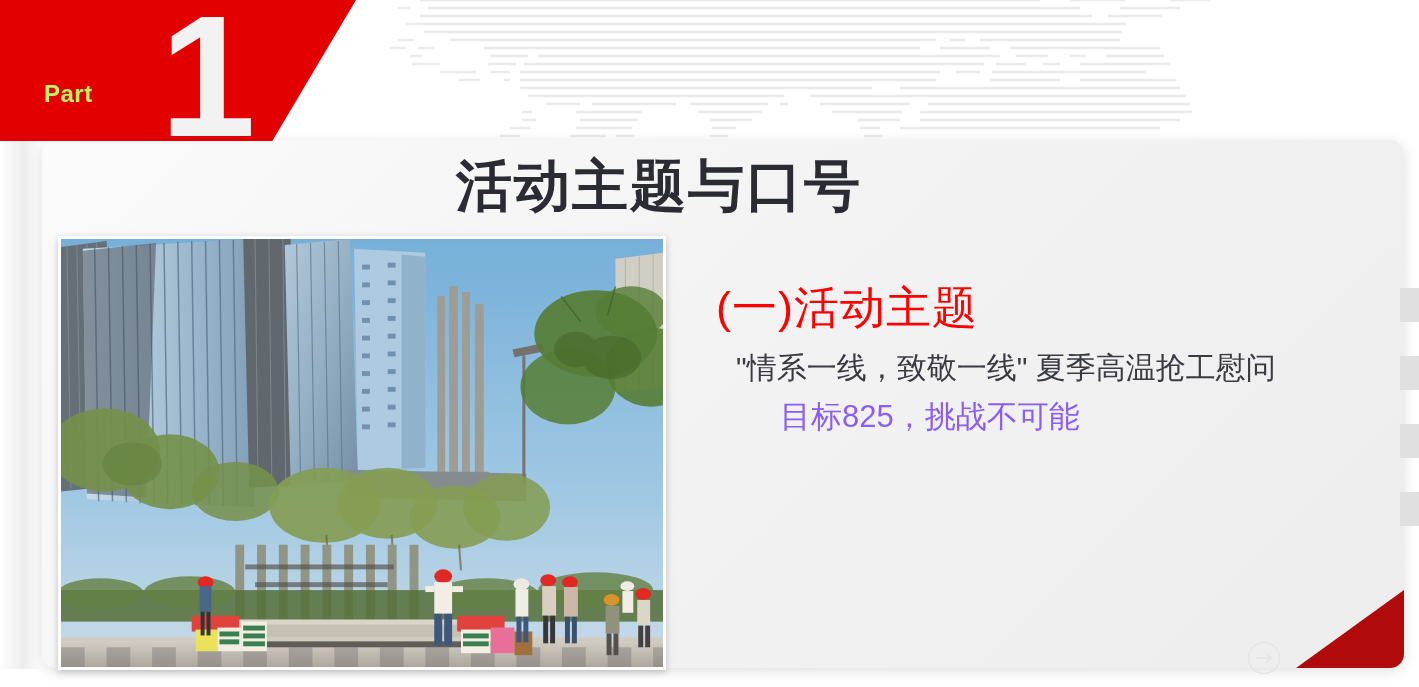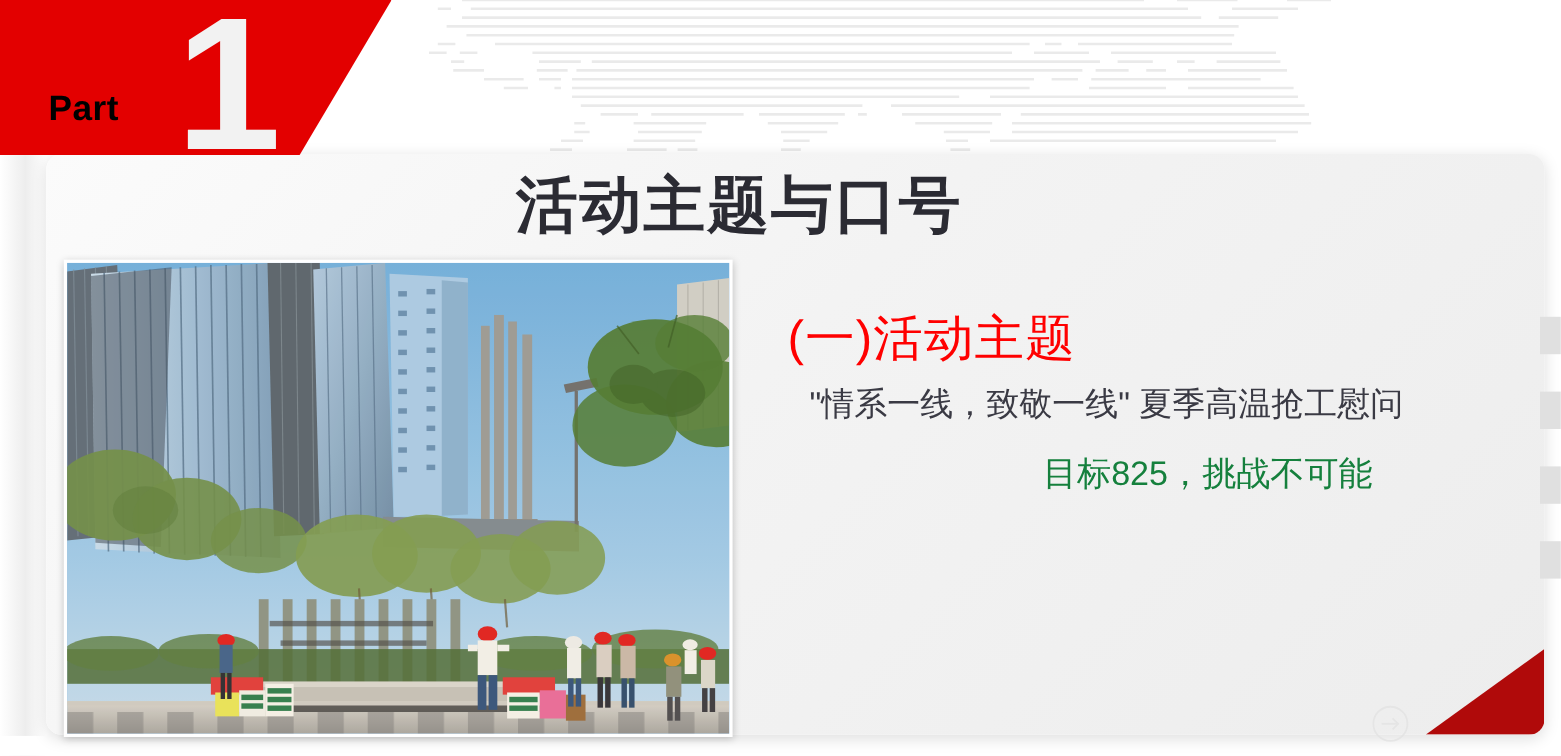--- a/index.html
+++ b/index.html
@@ -32,23 +32,23 @@
     position:absolute;
     left:0; top:0;
     width:356px; height:141px;
     background:#E30000;
     clip-path:polygon(0 0, 100% 0, 76.5% 100%, 0 100%);
     z-index:6;
   }
   .part-word {
     position:absolute;
     left:44px; top:82px;
-    font-size:32px;
+    font-size:24px;
     font-weight:bold;
-    color:#000000;
+    color:#bef264;
     letter-spacing:.5px;
     line-height:1;
   }
   .part-num {
     position:absolute;
     left:160px; top:-10px;
     font-size:172px;
     font-weight:bold;
     color:#F2F2F2;
     line-height:1;
@@ -70,21 +70,21 @@
     position:absolute;
     right:0; bottom:0;
     width:108px; height:78px;
     background:#B00A0A;
     clip-path:polygon(100% 0, 100% 100%, 0 100%);
   }
 
   
   .slide-title {
     position:absolute;
-    left:469px; top:155px;
+    left:456px; top:155px;
     font-size:56px;
     font-weight:bold;
     color:#2B2B33;
     letter-spacing:2px;
     line-height:1.1;
     z-index:8;
     white-space:nowrap;
   }
 
   
@@ -123,26 +123,25 @@
     font-size:30px;
     color:#3A3A44;
     line-height:1.3;
     margin-top:12px;
     margin-left:20px;
     white-space:nowrap;
   }
   .sec-head-2 { margin-top:28px; }
   .sec-body-2 {
     font-size:31px;
-    color:#15803d;
+    color:#8b5cf6;
     line-height:1.3;
-    margin-top:24px;
+    margin-top:10px;
     margin-left:64px;
     white-space:nowrap;
-    text-align:center;
   }
 
   
   .next-arrow {
     position:absolute;
     left:1246px; top:640px;
     width:36px; height:36px;
     z-index:12;
     opacity:.75;
   }

